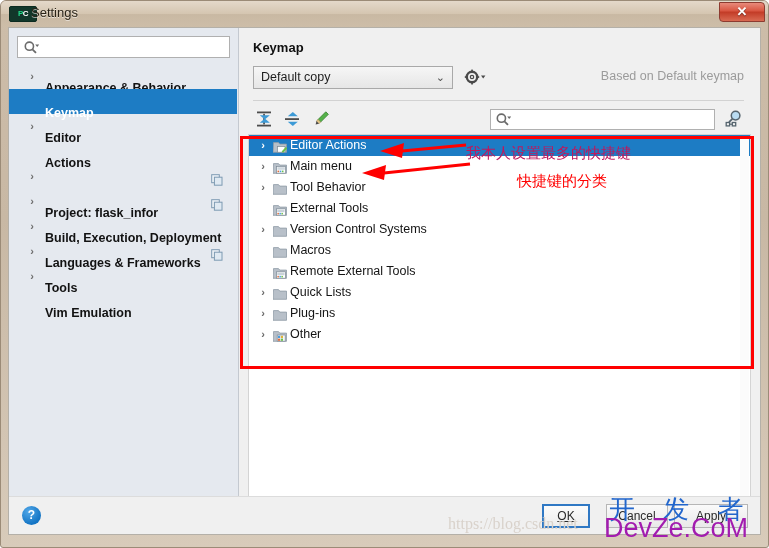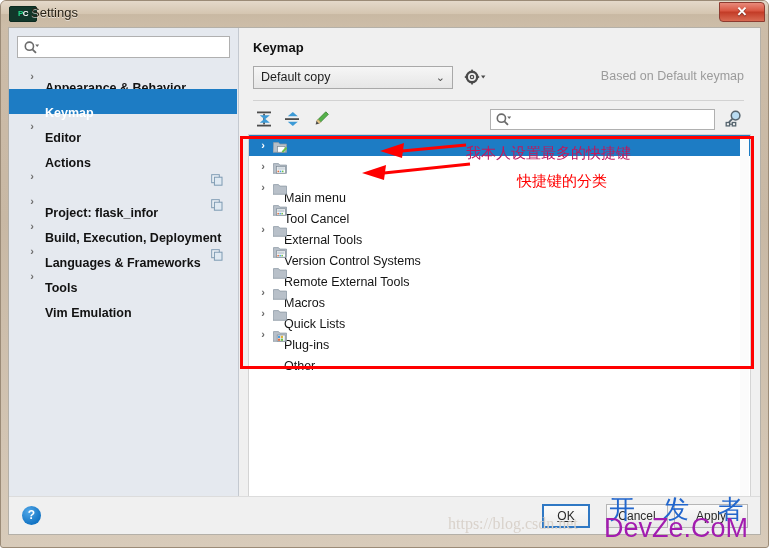--- a/index.html
+++ b/index.html
@@ -309,21 +309,21 @@
     color: #6a6a6a;
   }
   .tree-row.selected .t-arrow { color: #ffffff; }
   .tree-row .t-icon {
     position: absolute;
     left: 24px; top: 4px;
     width: 14px; height: 13px;
   }
   .tree-row .t-label {
     position: absolute;
-    left: 35px; top: 0; margin-top: 32px;
+    left: 41px; top: 0;
   }
 
   
   #tree-scroll {
     position: absolute;
     right: 1px; top: 1px;
     width: 9px; bottom: 1px;
     background: #fbfbfb;
   }
 
@@ -619,21 +619,21 @@
                   <rect x="6.7" y="9.6" width="1.6" height="1.6" fill="#4a9de0"></rect>
                   <rect x="8.9" y="9.6" width="1.6" height="1.6" fill="#6abf4b"></rect>
                 </svg></span>
               <span class="t-label">Main menu</span>
             </div>
             <div class="tree-row">
               <span class="t-arrow">›</span>
               <span class="t-icon"><svg width="14" height="13" viewBox="0 0 14 13">
                   <path d="M0.5 2.6 h5 l1.3 1.5 h6.7 v8.2 h-13.5 z" fill="#b8c0c9" stroke="#8e9aa6" stroke-width="0.8"></path>
                 </svg></span>
-              <span class="t-label">Tool Cancel</span>
+              <span class="t-label">Tool Behavior</span>
             </div>
             <div class="tree-row">
               <span class="t-icon"><svg width="14" height="13" viewBox="0 0 14 13">
                   <path d="M0.5 2.6 h5 l1.3 1.5 h6.7 v8.2 h-13.5 z" fill="#b8c0c9" stroke="#8e9aa6" stroke-width="0.8"></path>
                   <rect x="3.6" y="5.8" width="8.8" height="6.4" fill="#ffffff" stroke="#7d8a96" stroke-width="0.7"></rect>
                   <rect x="4.3" y="6.6" width="7.2" height="2.6" fill="#c9d2da"></rect>
                   <rect x="4.4" y="9.9" width="1.5" height="1.5" fill="#e06c3b"></rect>
                   <rect x="6.4" y="9.9" width="1.5" height="1.5" fill="#4a9de0"></rect>
                   <rect x="8.4" y="9.9" width="1.5" height="1.5" fill="#6abf4b"></rect>
                 </svg></span>
@@ -642,33 +642,33 @@
             <div class="tree-row">
               <span class="t-arrow">›</span>
               <span class="t-icon"><svg width="14" height="13" viewBox="0 0 14 13">
                   <path d="M0.5 2.6 h5 l1.3 1.5 h6.7 v8.2 h-13.5 z" fill="#b8c0c9" stroke="#8e9aa6" stroke-width="0.8"></path>
                 </svg></span>
               <span class="t-label">Version Control Systems</span>
             </div>
             <div class="tree-row">
               <span class="t-icon"><svg width="14" height="13" viewBox="0 0 14 13">
                   <path d="M0.5 2.6 h5 l1.3 1.5 h6.7 v8.2 h-13.5 z" fill="#b8c0c9" stroke="#8e9aa6" stroke-width="0.8"></path>
+                </svg></span>
+              <span class="t-label">Macros</span>
+            </div>
+            <div class="tree-row">
+              <span class="t-icon"><svg width="14" height="13" viewBox="0 0 14 13">
+                  <path d="M0.5 2.6 h5 l1.3 1.5 h6.7 v8.2 h-13.5 z" fill="#b8c0c9" stroke="#8e9aa6" stroke-width="0.8"></path>
                   <rect x="3.6" y="5.8" width="8.8" height="6.4" fill="#ffffff" stroke="#7d8a96" stroke-width="0.7"></rect>
                   <rect x="4.3" y="6.6" width="7.2" height="2.6" fill="#c9d2da"></rect>
                   <rect x="4.4" y="9.9" width="1.5" height="1.5" fill="#e06c3b"></rect>
                   <rect x="6.4" y="9.9" width="1.5" height="1.5" fill="#4a9de0"></rect>
                   <rect x="8.4" y="9.9" width="1.5" height="1.5" fill="#6abf4b"></rect>
                 </svg></span>
               <span class="t-label">Remote External Tools</span>
-            </div>
-            <div class="tree-row">
-              <span class="t-icon"><svg width="14" height="13" viewBox="0 0 14 13">
-                  <path d="M0.5 2.6 h5 l1.3 1.5 h6.7 v8.2 h-13.5 z" fill="#b8c0c9" stroke="#8e9aa6" stroke-width="0.8"></path>
-                </svg></span>
-              <span class="t-label">Macros</span>
             </div>
             <div class="tree-row">
               <span class="t-arrow">›</span>
               <span class="t-icon"><svg width="14" height="13" viewBox="0 0 14 13">
                   <path d="M0.5 2.6 h5 l1.3 1.5 h6.7 v8.2 h-13.5 z" fill="#b8c0c9" stroke="#8e9aa6" stroke-width="0.8"></path>
                 </svg></span>
               <span class="t-label">Quick Lists</span>
             </div>
             <div class="tree-row">
               <span class="t-arrow">›</span>

